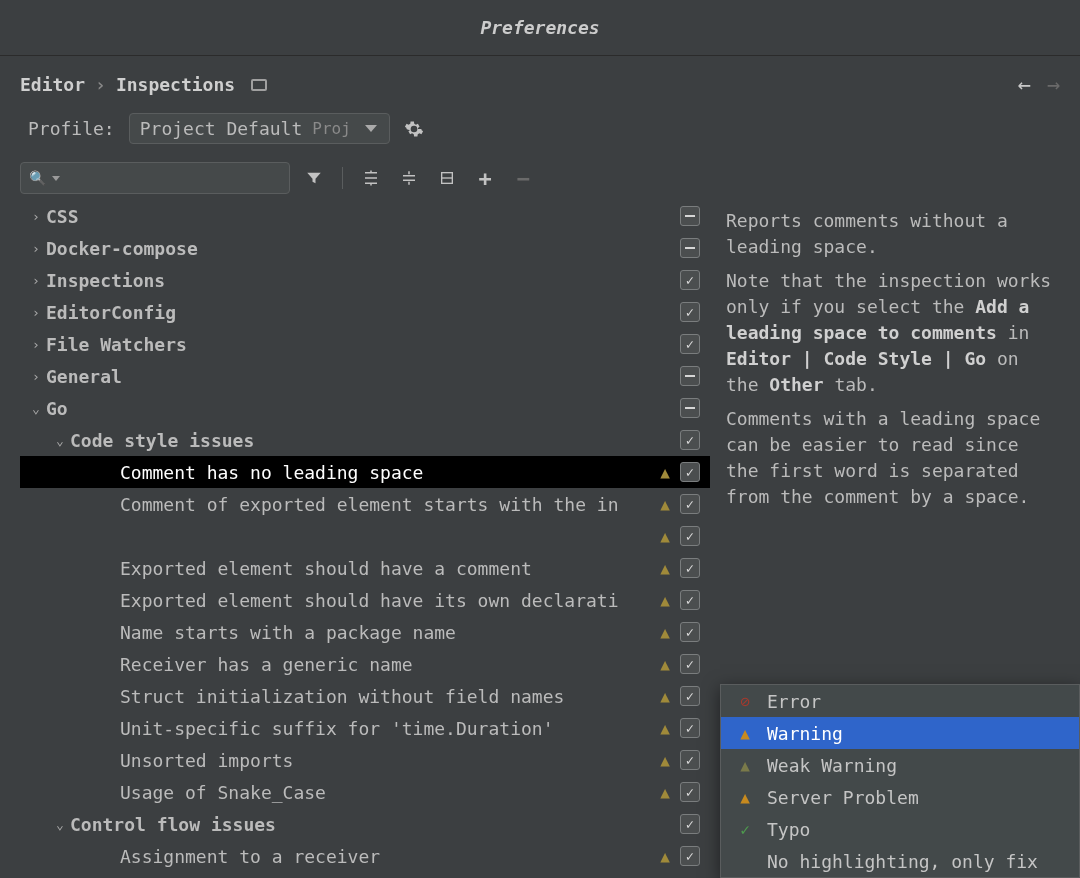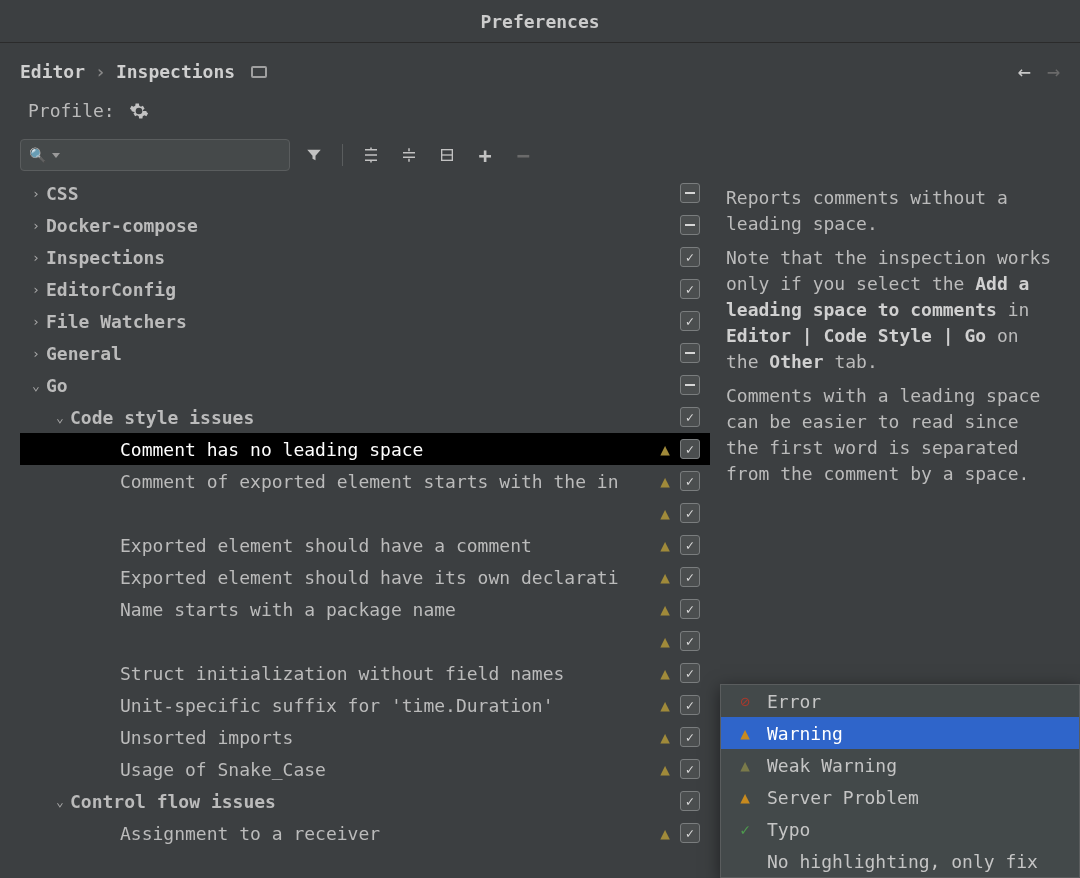--- a/index.html
+++ b/index.html
@@ -6,28 +6,29 @@
 body {
   width: 1080px;
   height: 878px;
   background: #3c3f41;
   color: #bbbbbb;
   font-family: "Menlo", "Consolas", monospace;
   font-size: 18px;
   overflow: hidden;
 }
 .titlebar {
-  height: 43px;
+  height: 56px;
   display: flex;
   align-items: center;
   justify-content: center;
   font-weight: bold;
   font-size: 18px;
   color: #cccccc;
   border-bottom: 1px solid #2b2b2b;
+  font-style: italic;
 }
 .header {
   display: flex;
   align-items: center;
   justify-content: space-between;
   padding: 16px 20px 12px 20px;
 }
 .breadcrumb {
   display: flex;
   align-items: center;
@@ -262,20 +263,25 @@
     <span class="reset-icon"></span>
   </div>
   <div class="nav-arrows">
     <span class="back">←</span>
     <span class="forward">→</span>
   </div>
 </div>
 
 <div class="profile-row">
   <span class="label">Profile:</span>
+  <div class="profile-select">
+    <span>Project Default</span>
+    <span class="small">Proj</span>
+    <span class="caret"></span>
+  </div>
   <span class="gear-icon">
     <svg width="20" height="20" viewBox="0 0 24 24" fill="#c2c2c2">
         <path d="M12 8a4 4 0 100 8 4 4 0 000-8zm9 4a7 7 0 01-.1 1.2l2 1.6-2 3.4-2.4-1a7.3 7.3 0 01-2 1.2l-.4 2.6h-4l-.4-2.6a7.3 7.3 0 01-2-1.2l-2.4 1-2-3.4 2-1.6A7.5 7.5 0 013 12c0-.4 0-.8.1-1.2l-2-1.6 2-3.4 2.4 1a7.3 7.3 0 012-1.2L7.9 3h4l.4 2.6c.7.3 1.4.7 2 1.2l2.4-1 2 3.4-2 1.6c.1.4.1.8.1 1.2z"></path>
       </svg>
   </span>
 </div>
 
 <div class="toolbar">
   <div class="search-box">
     <span class="mag">🔍</span>
@@ -393,20 +399,21 @@
       </div>
       <div class="row depth2 leaf">
         <span class="disclosure"></span>
         <span class="lbl">Name starts with a package name</span>
         <span class="spacer"></span>
         <span class="warn">▲</span>
         <span class="chk">✓</span>
       </div>
       <div class="row depth2 leaf">
         <span class="disclosure"></span>
+        <span class="lbl">Receiver has a generic name</span>
         <span class="spacer"></span>
         <span class="warn">▲</span>
         <span class="chk">✓</span>
       </div>
       <div class="row depth2 leaf">
         <span class="disclosure"></span>
         <span class="lbl">Struct initialization without field names</span>
         <span class="spacer"></span>
         <span class="warn">▲</span>
         <span class="chk">✓</span>

